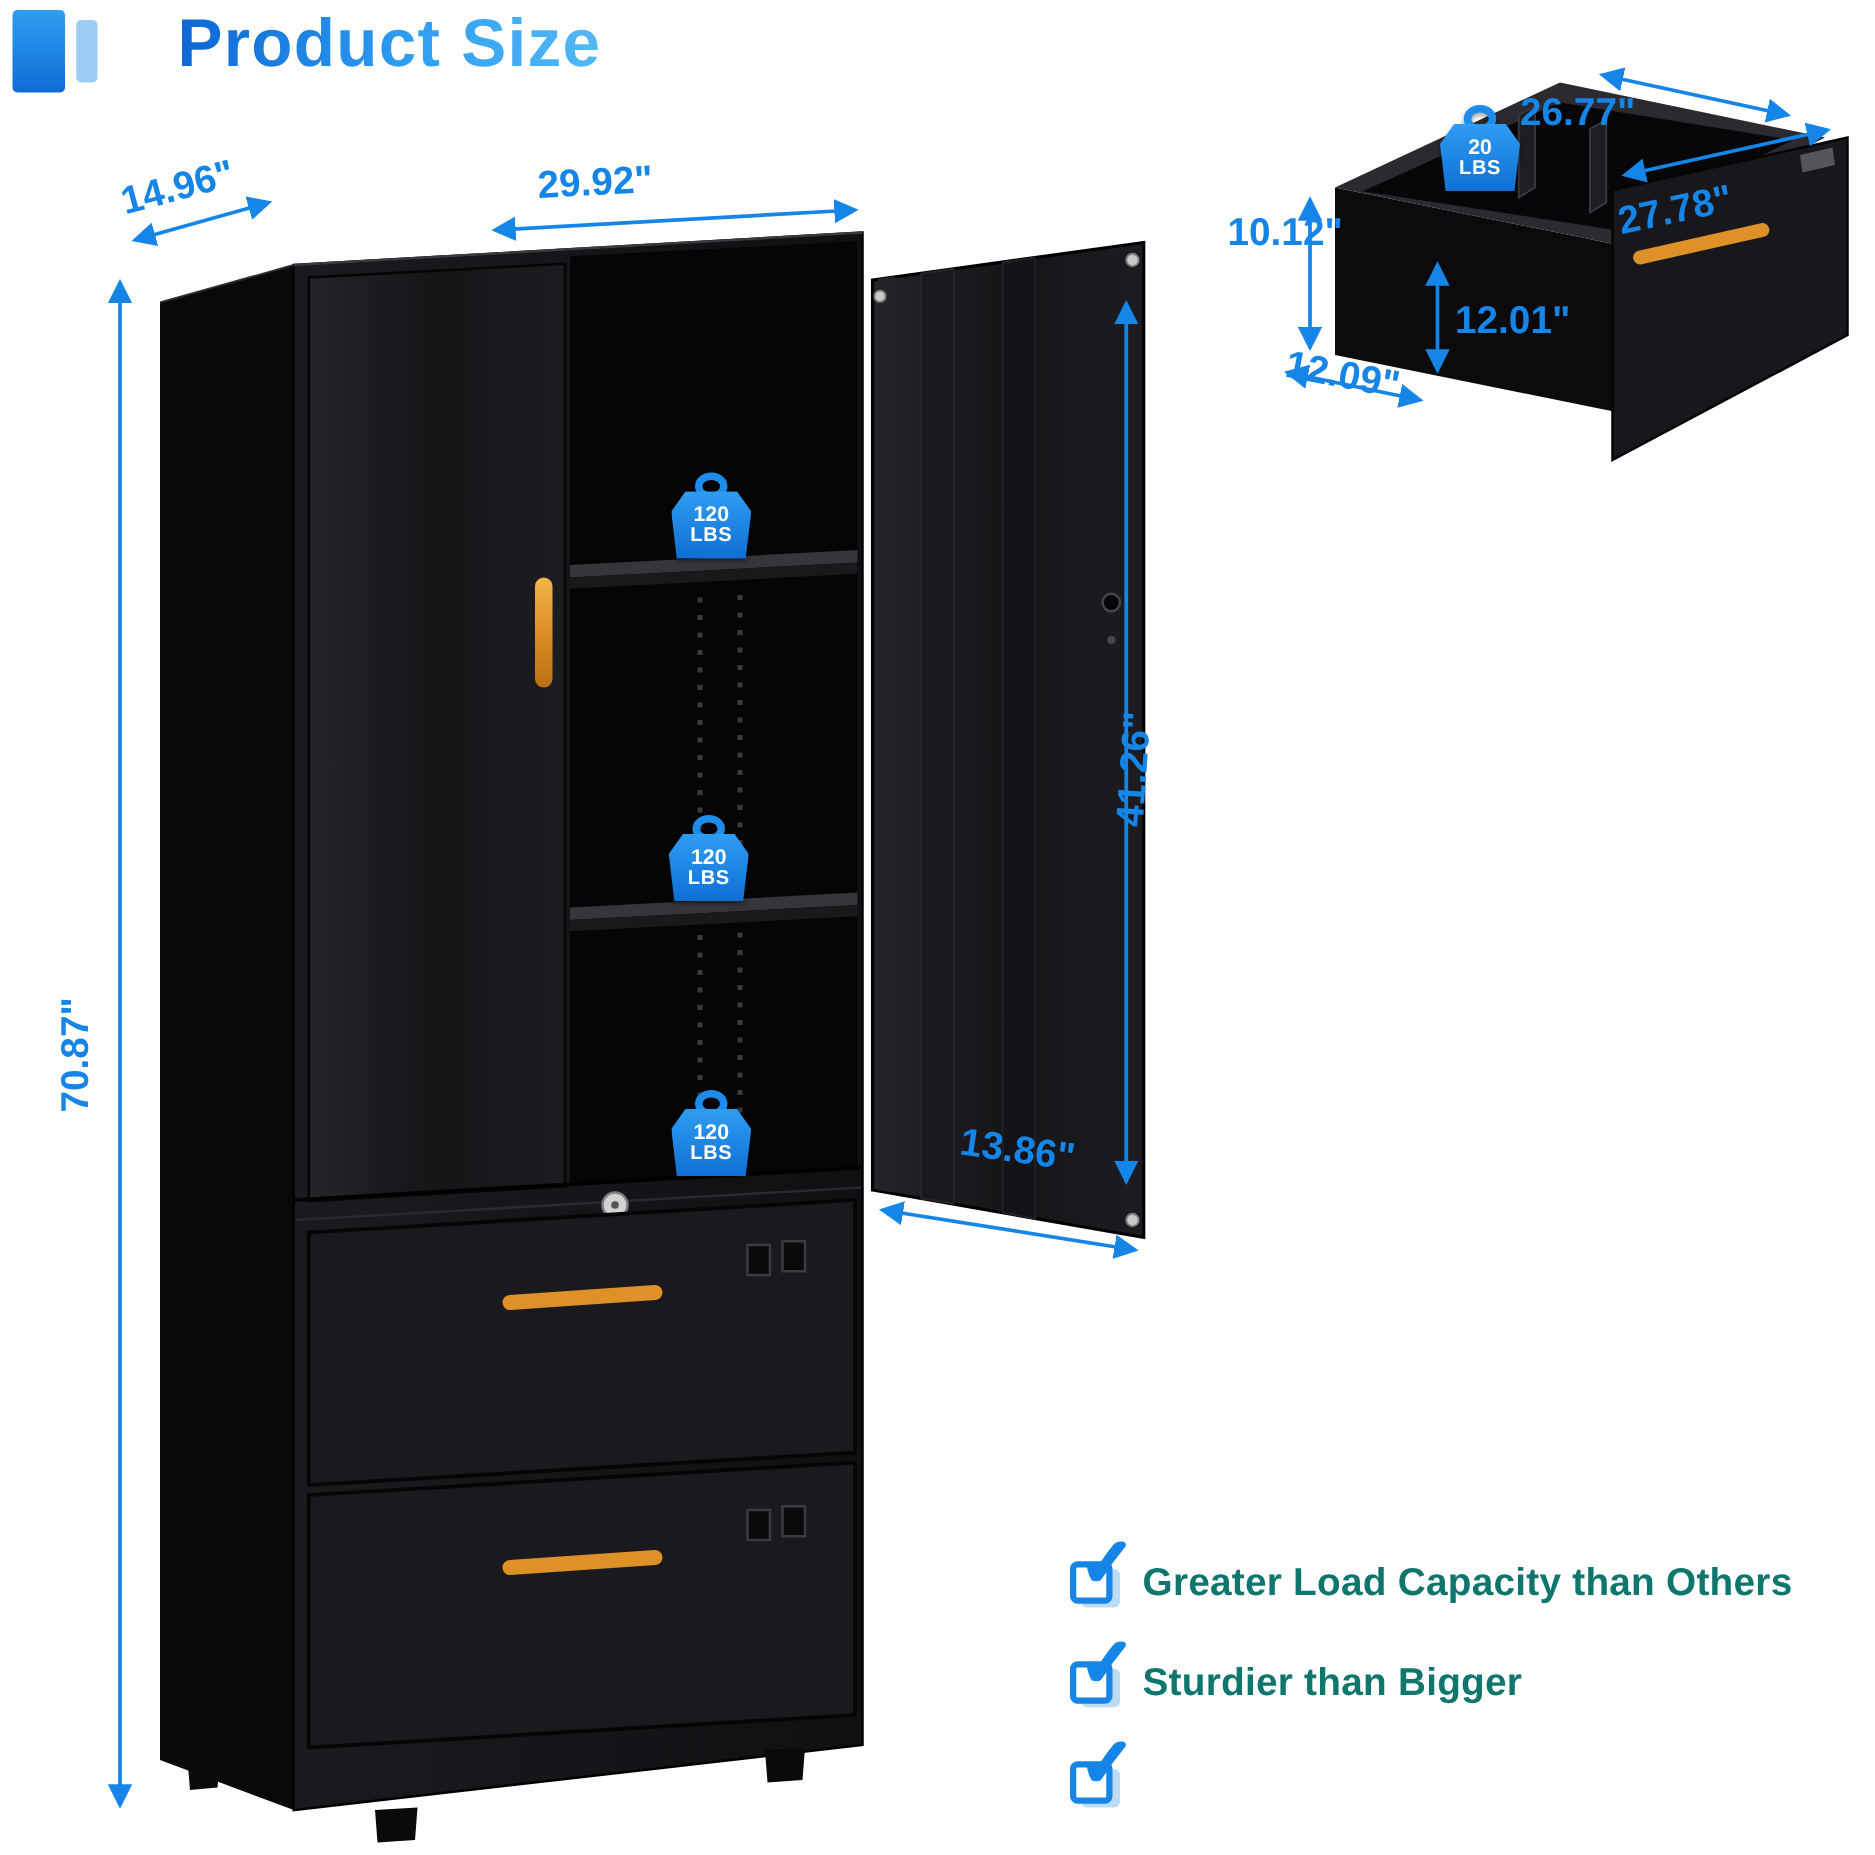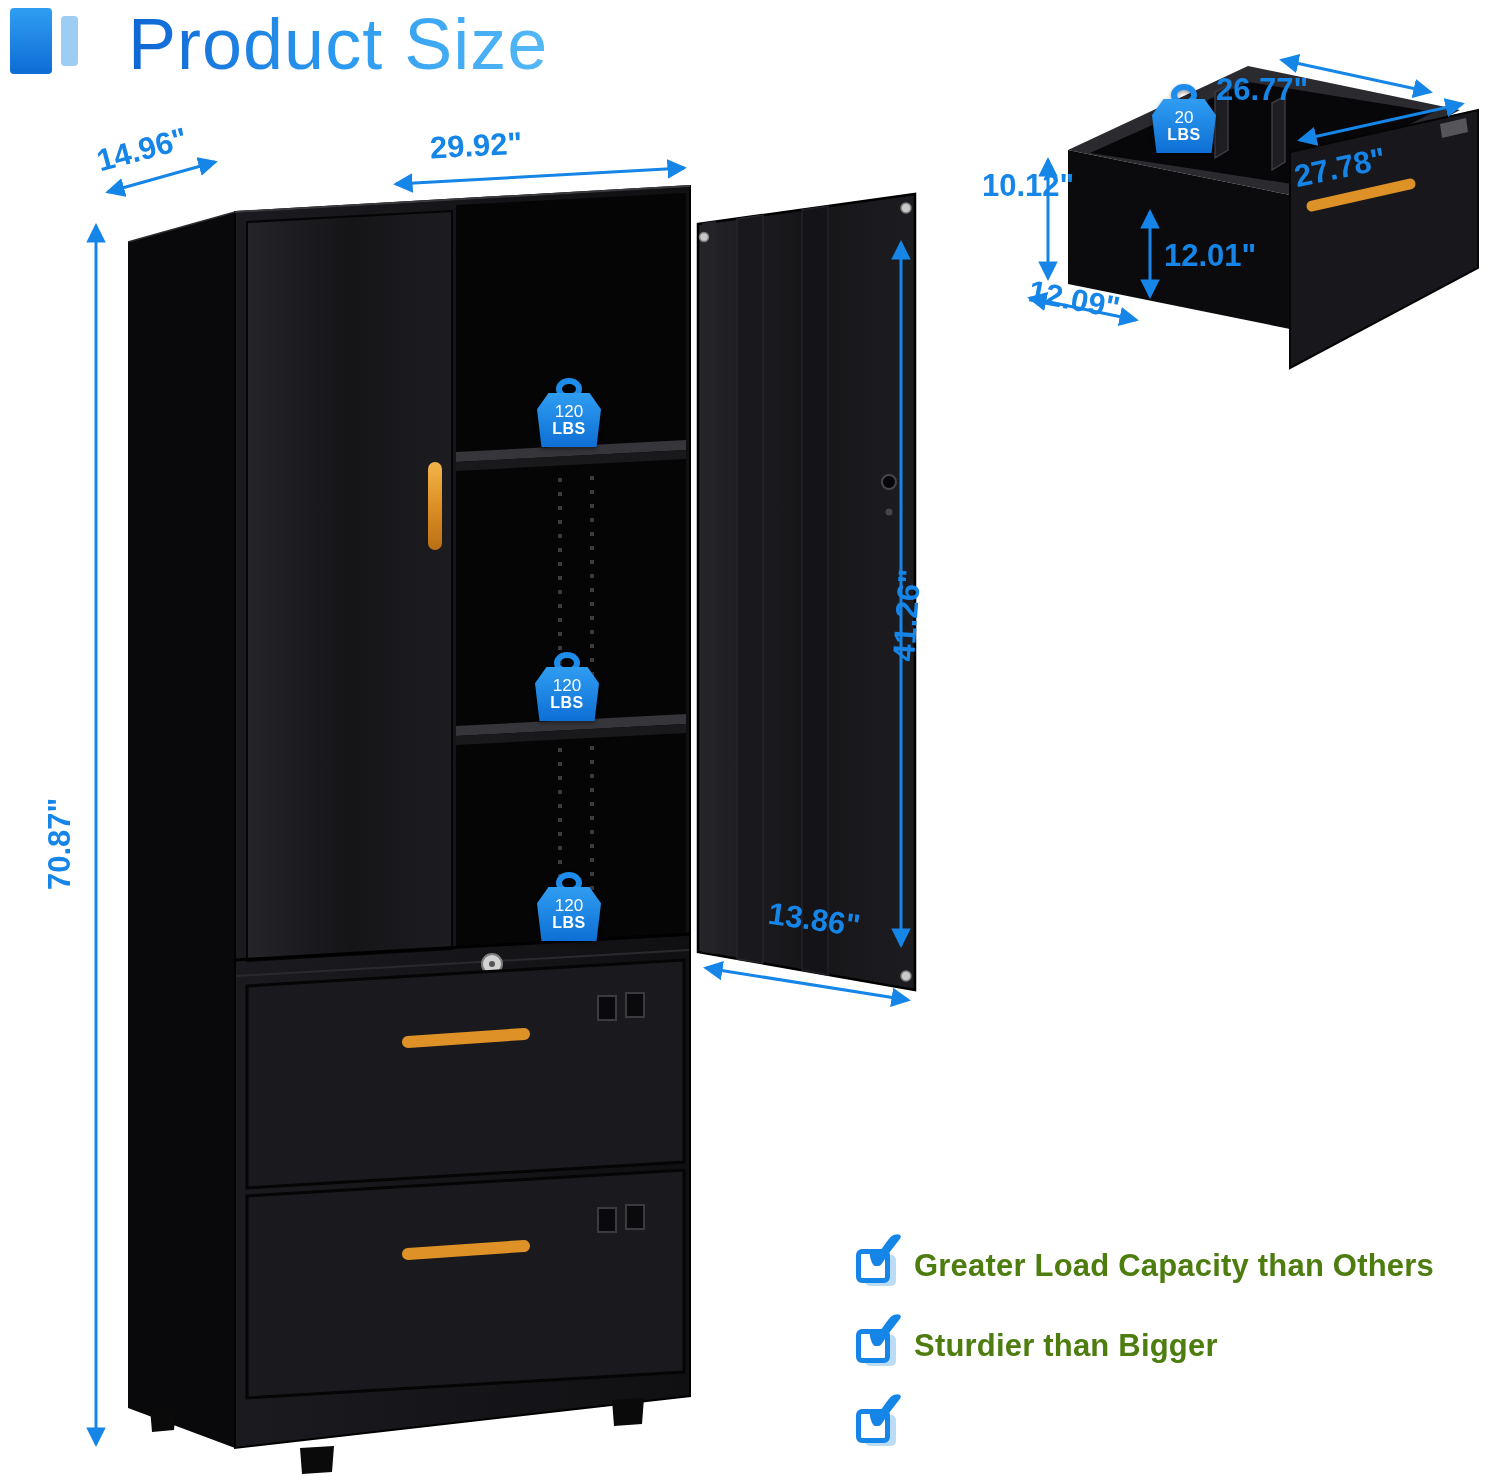--- a/index.html
+++ b/index.html
@@ -7,50 +7,50 @@
   .canvas{position:relative;width:1500px;height:1484px;background:#fff;overflow:hidden;
           font-family:"Liberation Sans",sans-serif}
   .art{position:absolute;left:0;top:0;width:1500px;height:1484px;z-index:1}
 
   
   .title-row{position:absolute;left:10px;top:8px;display:flex;align-items:flex-start;z-index:6}
   .bar-solid{display:block;width:42px;height:66px;border-radius:4px;
              background:linear-gradient(180deg,#2f9ef2,#0e6cd4)}
   .bar-light{display:block;width:17px;height:50px;border-radius:4px;background:#9dcdf2;
              margin-left:9px;margin-top:8px}
-  h1.title{margin-left:50px;font-size:72px;font-weight:400;line-height:1;letter-spacing:1px;
+  h1.title{margin-left:64px;font-size:54px;font-weight:700;line-height:1;letter-spacing:1px;
            background:linear-gradient(90deg,#0d66d4 0%,#2f9ef2 55%,#55b8f6 100%);
            -webkit-background-clip:text;background-clip:text;color:transparent;
            -webkit-text-fill-color:transparent}
 
   
   .dim{position:absolute;color:#1585e8;font-weight:800;font-size:31px;white-space:nowrap;z-index:4}
 
   
   .weight{position:absolute;display:flex;flex-direction:column;align-items:center;z-index:4;
           filter:drop-shadow(0 2px 2px rgba(0,0,0,.4))}
   .weight .ring{display:block;width:26px;height:22px;border:6px solid #1e8ceb;border-radius:50%;
                 margin-bottom:-7px}
   .weight .wbody{width:64px;height:54px;background:linear-gradient(180deg,#2f9df2,#0e6fd4);
                 display:flex;flex-direction:column;align-items:center;justify-content:center;
                 clip-path:polygon(18% 0,82% 0,100% 30%,93% 100%,7% 100%,0 30%);
                 color:#fff;line-height:1.05}
-  .weight .wbody b{font-size:17px;font-weight:400}
+  .weight .wbody b{font-size:17px;font-weight:700}
   .weight .wbody small{font-size:16px;font-weight:700;letter-spacing:.5px}
 
   
   .features{position:absolute;left:856px;top:1240px;display:flex;flex-direction:column;gap:28px;z-index:5}
   .feature{display:flex;align-items:center;gap:16px;height:52px}
   .fcheck{position:relative;width:42px;height:46px;flex:0 0 42px}
   .fcheck .shadowbox{position:absolute;left:9px;top:12px;width:31px;height:31px;background:#bcdcf6;border-radius:5px}
   .fcheck .box{position:absolute;left:0;top:6px;width:34px;height:34px;border:5px solid #1585e8;
                border-radius:6px;background:#fff}
   .fcheck .glyph{position:absolute;left:8px;top:-18px;font-size:52px;font-weight:900;color:#1585e8;
                  -webkit-text-stroke:2.5px #1585e8;font-style:normal;line-height:1}
-  .ftext{font-size:31px;font-weight:800;color:#4d7c0f;letter-spacing:.2px;white-space:nowrap}
+  .ftext{font-size:31px;font-weight:800;color:#0f766e;letter-spacing:.2px;white-space:nowrap}
 </style>
 </head>
 <body>
 
 <div class="canvas">
 
   <svg class="art" viewBox="0 0 1500 1484">
     <defs>
       <marker id="ah" viewBox="0 0 10 10" refX="8.5" refY="5" markerWidth="6.5" markerHeight="6.5" orient="auto-start-reverse">
         <path d="M0 0 L10 5 L0 10 z" fill="#1585e8"></path>

